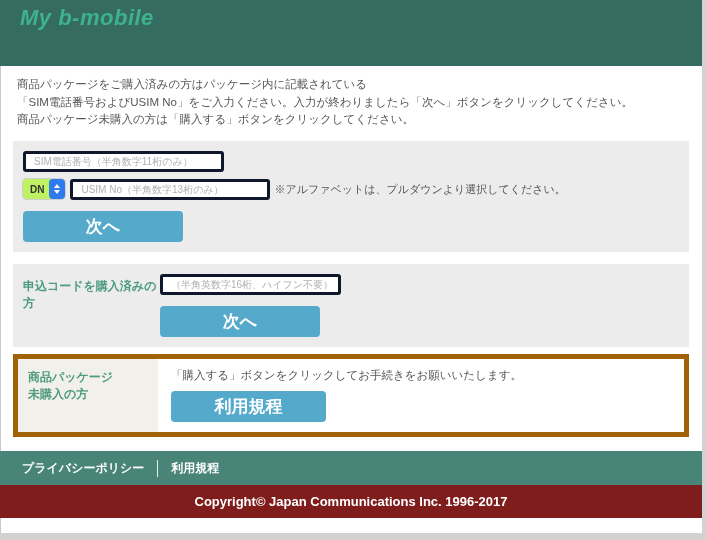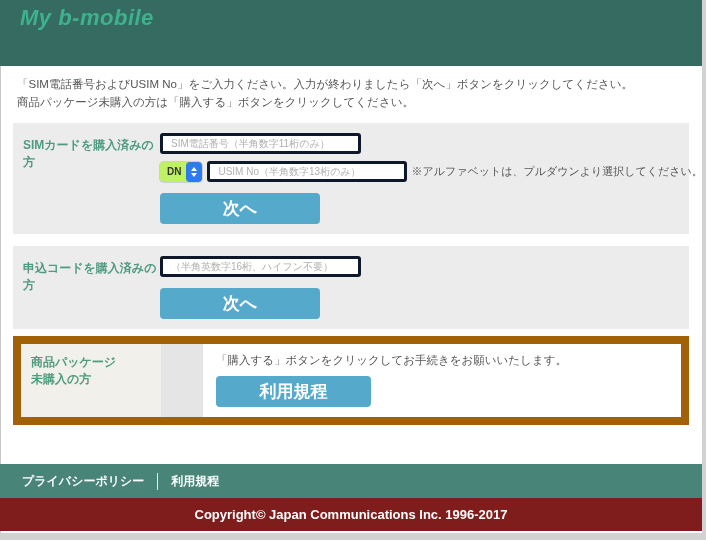--- a/index.html
+++ b/index.html
@@ -71,21 +71,21 @@
     background: #ffffff;
     font-size: 10px;
     padding: 0 8px;
     color: #333333;
     font-family: inherit;
     outline: none;
   }
   .text-input::placeholder { color: #b0b0b0; }
   .input-phone { width: 201px; }
   .input-usim  { width: 200px; margin-left: 5px; }
-  .input-code  { width: 201px; }
+  .input-code  { width: 181px; }
   .row2 { margin-top: 7px; display: flex; align-items: center; }
   .select-dn {
     display: inline-flex;
     align-items: center;
     height: 20px;
     background: #bef264;
     border-radius: 4px;
     box-shadow: 0 0 0 1px #cfcfcf, 0 1px 1px rgba(0,0,0,0.08);
     cursor: pointer;
     flex-shrink: 0;
@@ -137,23 +137,22 @@
     border: none;
     border-radius: 4px;
     cursor: pointer;
     font-family: Liberation Mono, monospace;
   }
   .btn-buy { width: 155px; margin-top: 8px; }
   
   .highlight-section {
     display: flex;
     margin-top: 7px;
-    border: 8px solid #a16207;
-    background: #e5e5e5;
-    gap: 42px;
+    border: 5px solid #a16207;
+    background: #4c1d95;
   }
   .hl-label {
     width: 140px;
     flex-shrink: 0;
     box-sizing: border-box;
     background: #f2f0ea;
     padding: 10px 0 10px 10px;
     font-size: 12px;
     font-weight: bold;
     color: #4e9b80;
@@ -162,21 +161,21 @@
   .hl-content {
     flex: 1;
     padding: 9px 10px 10px 13px;
     background: #ffffff;
   }
   .hl-text {
     font-size: 11.5px;
     color: #555555;
   }
   
-  .footer-wrap { position: absolute; bottom: 2px; left: 0; right: 0; }
+  .footer-wrap { position: absolute; bottom: 15px; left: 0; right: 0; }
   .footer-nav {
     height: 34px;
     background: #488478;
     display: flex;
     align-items: center;
     padding-left: 22px;
   }
   .footer-link {
     color: #ffffff;
     font-size: 12px;
@@ -205,26 +204,26 @@
 <div class="page">
 
   <div class="site-header">
     <span class="logo">My b-mobile</span>
   </div>
 
   <div class="content">
 
 
     <div class="intro">
+      <div>商品パッケージをご購入済みの方はパッケージ内に記載されている</div>
       <div>「SIM電話番号およびUSIM No」をご入力ください。入力が終わりましたら「次へ」ボタンをクリックしてください。</div>
       <div>商品パッケージ未購入の方は「購入する」ボタンをクリックしてください。</div>
     </div>
 
     <div class="section">
-      <div class="section-label">SIMカードを購入済みの方</div>
       <div class="section-fields">
         <div>
           <input class="text-input input-phone" type="text" placeholder="SIM電話番号（半角数字11桁のみ）" style="">
         </div>
         <div class="row2">
           <div class="select-dn">
             <span class="val">DN</span>
             <span class="arrows">
               <span class="tri-up"></span>
                 <span class="tri-down"></span>

